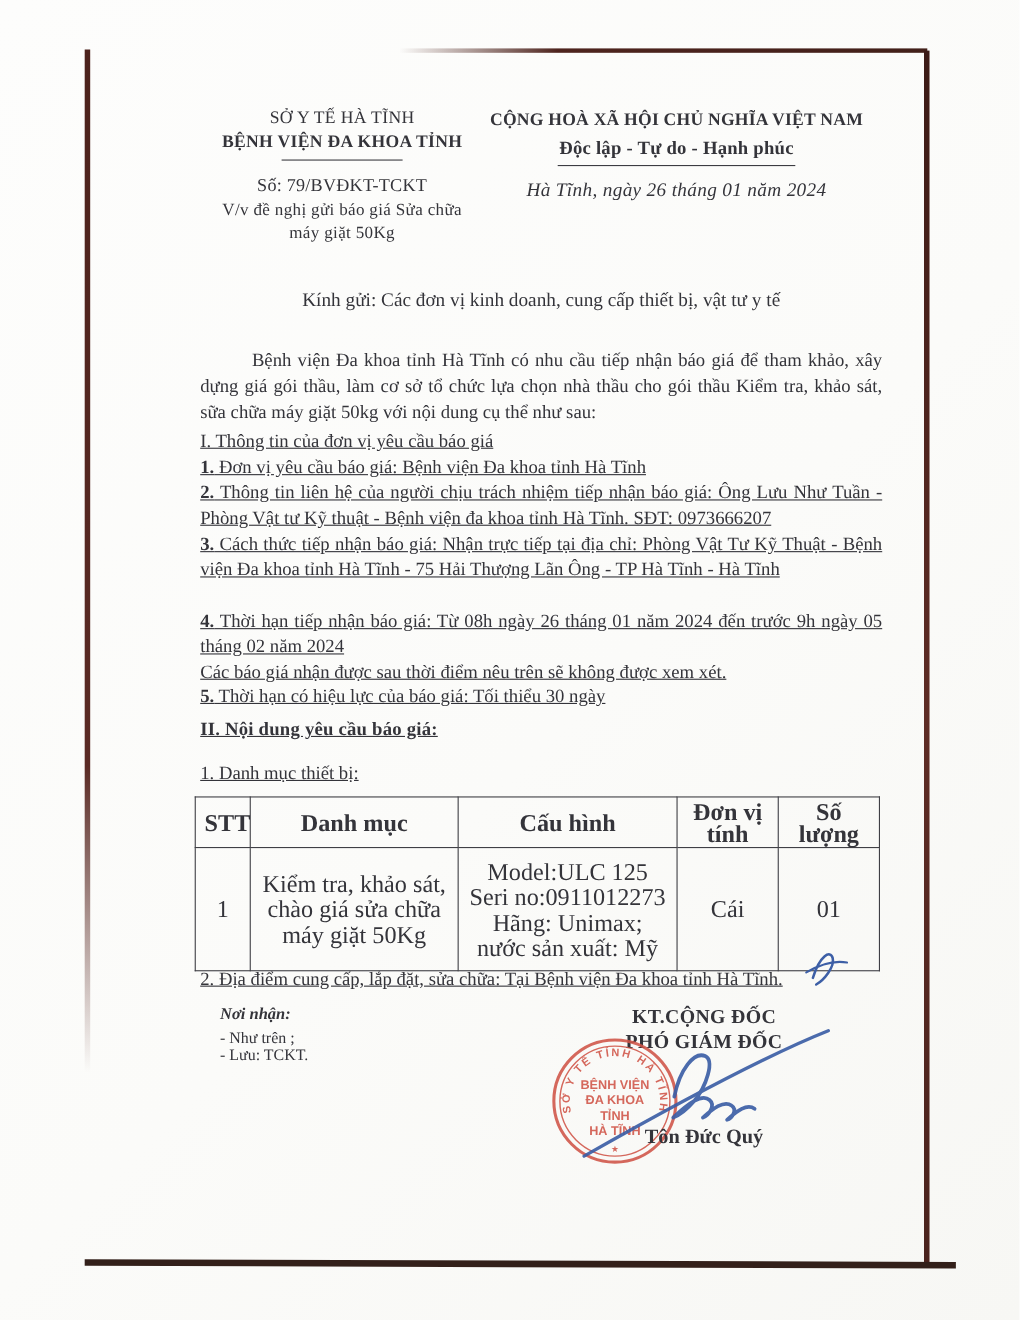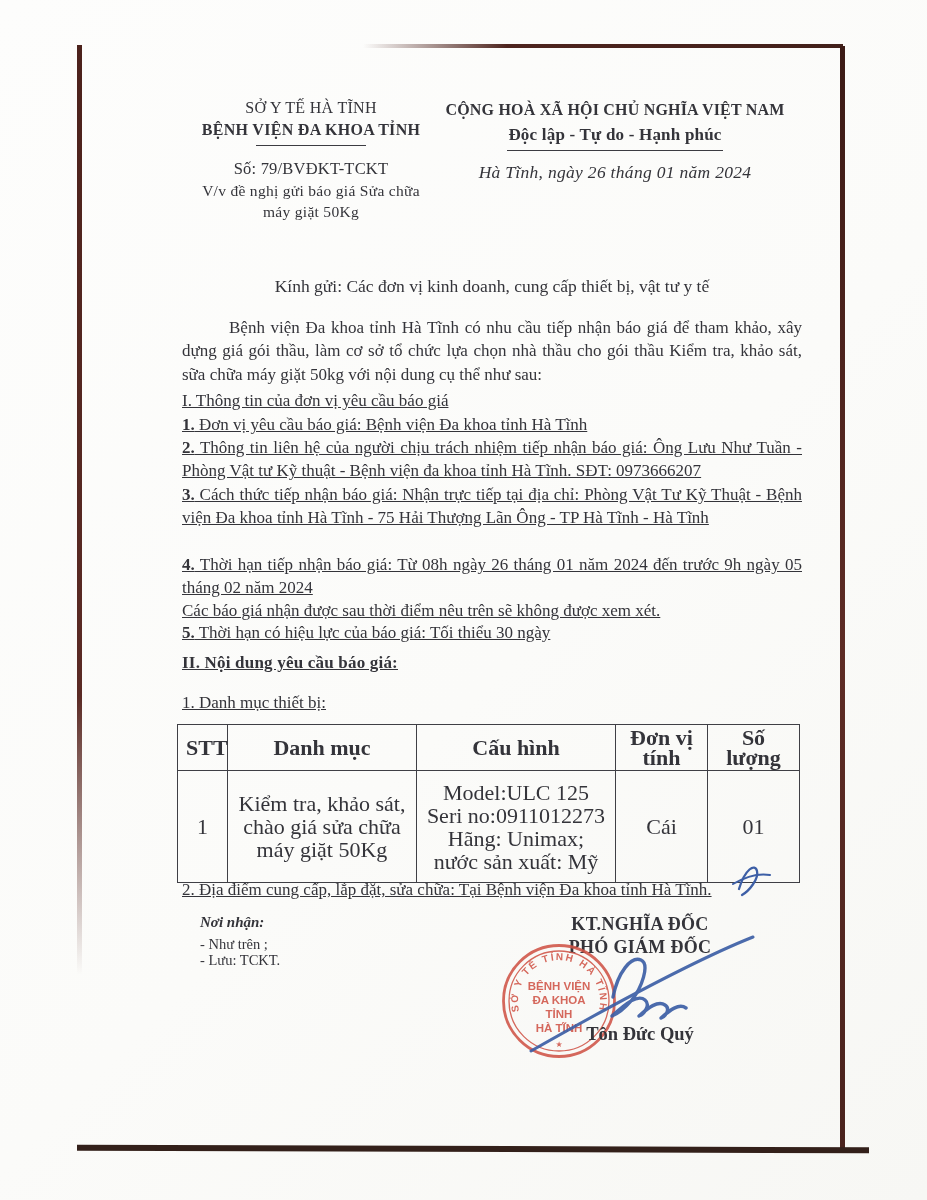--- a/index.html
+++ b/index.html
@@ -32,21 +32,21 @@
   .org-block{left:180px;top:97px;width:262px;font-size:16px;line-height:22px;letter-spacing:.3px;}
   .org-underline{width:110px;margin:4px auto 0;}
   .doc-number{margin-top:12px;font-size:16.5px;letter-spacing:.2px;}
   .doc-subject{font-size:15.5px;line-height:21px;}
 
   .nat-block{left:425px;top:99px;width:380px;font-size:16px;line-height:22px;letter-spacing:.2px;}
   .motto{font-size:17px;margin-top:3px;}
   .motto-underline{width:216px;margin:4px auto 0;}
   .date-line{margin-top:10px;font-size:17.5px;font-style:italic;font-weight:normal;letter-spacing:.3px;}
 
-  .salutation{left:182px;top:262px;width:620px;font-size:17.5px;margin-top:14px;}
+  .salutation{left:182px;top:262px;width:620px;font-size:17.5px;}
   .intro{left:182px;top:316px;width:620px;font-size:17px;line-height:23.4px;text-align:justify;text-indent:47px;}
   .line-block{left:182px;width:620px;font-size:17px;line-height:23.3px;text-align:justify;text-decoration:underline;}
   .sec2-heading{font-weight:bold;letter-spacing:.2px;}
 
   table.equip{left:177px;top:724px;width:622px;border-collapse:collapse;table-layout:fixed;
     font-size:22px;color:var(--ink);}
   table.equip th,table.equip td{border:1.6px solid #3f3f45;vertical-align:middle;padding:2px 8px;}
   table.equip th{font-weight:bold;text-align:center;height:41px;line-height:20px;}
   table.equip td{height:107px;text-align:center;line-height:23px;}
   td.left-cell{text-align:left;}
@@ -142,21 +142,21 @@
     <path d="M 5 24 C 17 17 31 13 42 15" stroke-width="2"></path>
   </svg>
 
   <div class="abs recipients">
     <div class="recipients-label">Nơi nhận:</div>
     <div>- Như trên ;</div>
     <div>- Lưu: TCKT.</div>
   </div>
 
   <div class="abs sign-titles center">
-    <div>KT.NGHĨA ĐỐC</div>
+    <div>KT.CỘNG ĐỐC</div>
     <div>PHÓ GIÁM ĐỐC</div>
   </div>
 
   <svg class="abs stamp-svg" width="118" height="118" viewBox="0 0 118 118" style="opacity:.88">
     <circle cx="59" cy="59" r="55.5" stroke-width="2.8"></circle>
     <circle cx="59" cy="59" r="50" stroke-width="1.3"></circle>
     <defs>
       <path id="ringPath" d="M 21.8 76.3 A 41 41 0 1 1 96.2 76.3"></path>
     </defs>
     <text font-size="10" letter-spacing="2">

